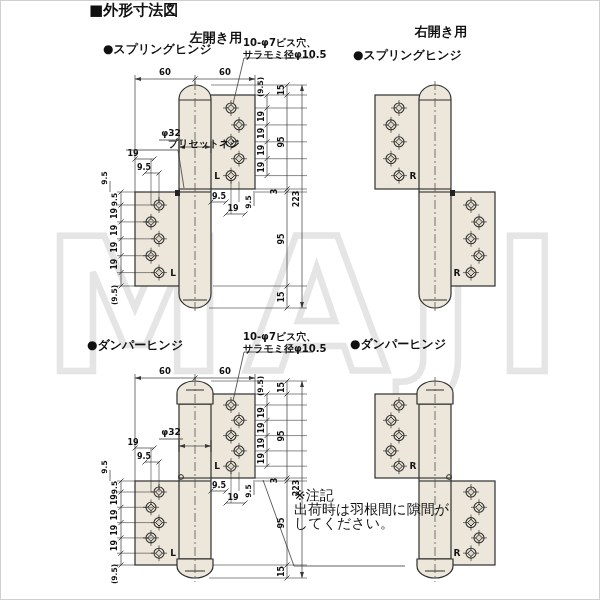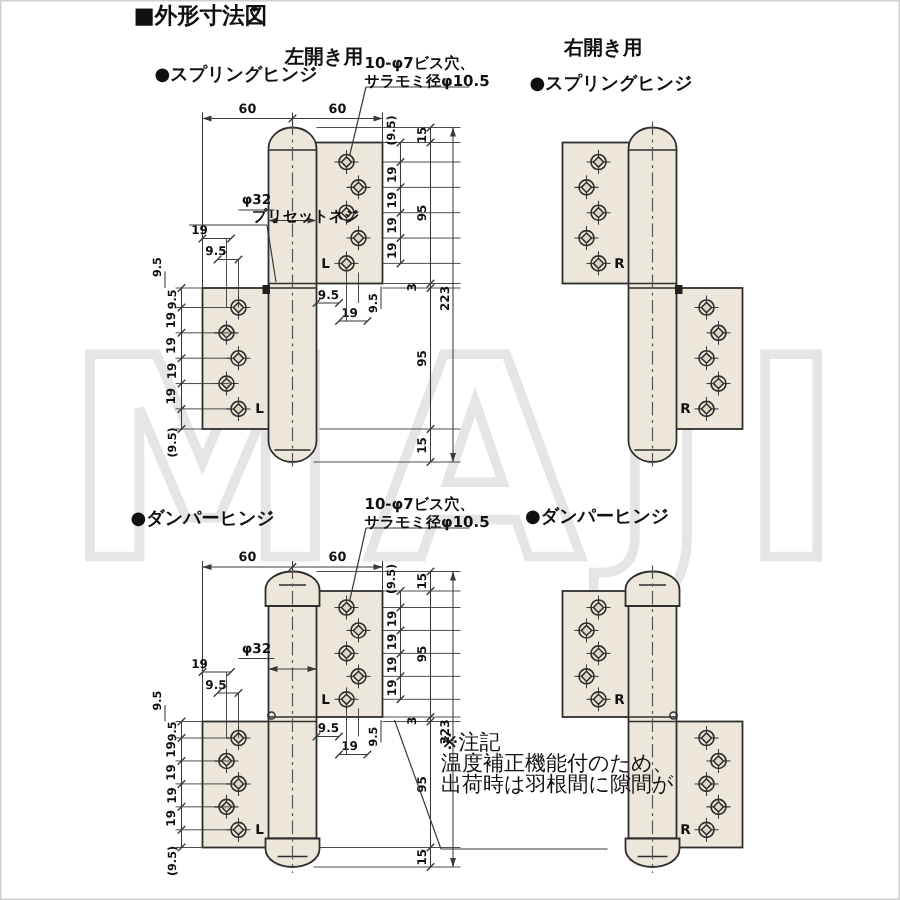--- a/index.html
+++ b/index.html
@@ -1,21 +1,21 @@
 <!DOCTYPE html>
 <html><head>
 <meta charset="utf-8">
 <style>
   html,body{margin:0;padding:0;background:#fff;}
   .page{position:relative;width:598px;height:598px;border:1px solid #cfcfcf;background:#fff;overflow:hidden;font-family:"DejaVu Sans","Liberation Sans",sans-serif;}
   svg#cv{position:absolute;left:0;top:0;}
   .lbl{position:absolute;font-weight:bold;color:#101010;white-space:nowrap;z-index:5;}
   .title{left:88px;top:0;font-size:15px;}
   .col-left{left:150px;top:28px;width:130px;text-align:center;font-size:13px;}
-  .col-right{left:375px;top:22px;width:130px;font-size:13px;}
+  .col-right{left:375px;top:22px;width:130px;text-align:center;font-size:13px;}
   .sec-spring-l{left:102px;top:40px;font-size:12px;}
   .sec-spring-r{left:352px;top:46px;font-size:12px;}
   .sec-damper-l{left:86px;top:336px;font-size:12px;}
   .sec-damper-r{left:349px;top:335px;font-size:12px;}
   .ann{font-size:10px;line-height:12px;font-weight:bold;}
   .ann-top{left:242px;top:36px;}
   .ann-bottom{left:242px;top:330px;}
   .preset{left:123px;top:136px;font-size:10px;margin-left:44px;}
   .note{left:293px;top:487px;font-size:14px;line-height:14.2px;font-weight:normal;color:#111;z-index:5;position:absolute;}
   .note div{white-space:nowrap;}
@@ -474,16 +474,16 @@
   </div>
   <div class="lbl ann ann-bottom">
     <div>10-φ7ビス穴、</div>
     <div>サラモミ径φ10.5</div>
   </div>
 
   <div class="lbl preset">プリセットネジ</div>
 
   <div class="note">
     <div>※注記</div>
-    <div>温度補正機能付のため、</div>
     <div>出荷時は羽根間に隙間が</div>
+    <div>してください。</div>
   </div>
 </div>
 
 </body></html>

